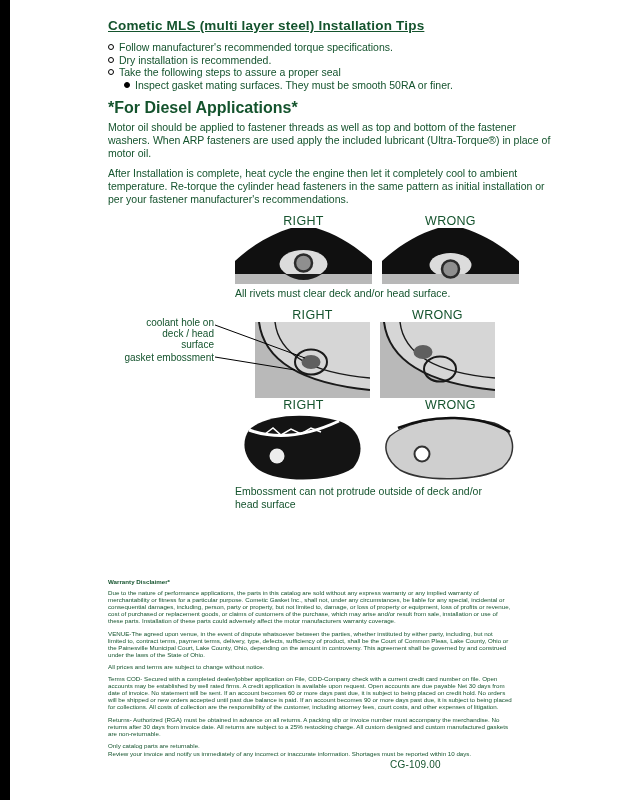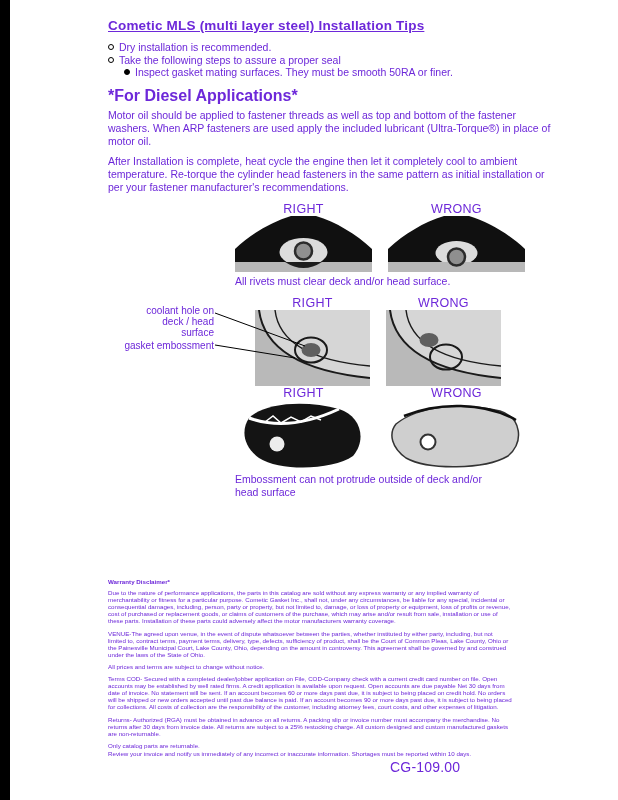--- a/index.html
+++ b/index.html
@@ -1,68 +1,72 @@
 <!DOCTYPE html>
 <html><head>
 <meta charset="utf-8">
 <style>
   html,body { margin:0; padding:0; background:#fff; }
   .page {
     position:relative; width:618px; height:800px; background:#ffffff;
-    font-family:"Liberation Sans", sans-serif; color:#6d28d9; overflow:hidden;
+    font-family:"Liberation Sans", sans-serif; color:#14532d; overflow:hidden;
   }
   .spine { position:absolute; left:0; top:0; width:10px; height:800px; background:#000; }
   .content { position:absolute; left:108px; top:18px; width:470px; }
 
   .title {
     font-size:13.5px; font-weight:bold; text-decoration:underline;
     margin:0 0 8px 0; letter-spacing:.2px;
   }
 
   .bullet { display:flex; align-items:flex-start; font-size:10.5px; line-height:12.5px; }
   .bullet .mk { flex:0 0 auto; width:4px; height:4px; border:1px solid #000; border-radius:50%; margin:3px 5px 0 0; }
   .bullet.sub { margin-left:16px; }
   .bullet.sub .mk { background:#000; }
 
   .diesel-h { font-size:16px; font-weight:bold; margin:10px 0 0 0; line-height:13px; }
   .para { font-size:10.5px; line-height:13px; margin:7px 0 0 0; width:448px; }
 
-  .diagram-block { display:flex; gap:16px; }
+  .diagram-block { display:flex; gap:10px; }
   .block-row13 { margin-left:127px; }
   .block-row2  { margin-left:147px; }
   .dcol { text-align:center; }
   .dhead { font-size:12.5px; line-height:14px; letter-spacing:.3px; }
   .dsvg { display:block; }
   .caption { font-size:10.5px; line-height:13px; margin:3px 0 8px 127px; }
   .caption.wrap2 { width:250px; }
   .mt8 { margin-top:8px; }
 
   .row2-wrap { position:relative; }
   .callout { position:absolute; font-size:10px; line-height:11px; text-align:right; }
   .co1 { left:20px; top:9px; width:86px; }
   .co2 { left:0px;  top:44px; width:106px; }
   .leaders { position:absolute; left:0; top:0; pointer-events:none; }
 
   .legal { position:absolute; left:0; top:560px; width:404px; font-size:6.2px; line-height:7.1px; }
   .legal p { margin:0 0 5px 0; }
   .legal .lh { font-weight:bold; margin:0 0 4px 0; }
   .tight { margin:0 0 1px 0 !important; }
 
-  .footer { position:absolute; left:282px; top:741px; font-size:14px; letter-spacing:.2px; }
+  .footer { position:absolute; left:282px; top:741px; font-size:10px; letter-spacing:.2px; }
 </style>
 </head>
 <body>
 
 <div class="page">
   <div class="spine"></div>
 
   <div class="content">
 
     <h1 class="title">Cometic MLS (multi layer steel) Installation Tips</h1>
 
+    <div class="bullet">
+      <span class="mk"></span>
+      <span>Follow manufacturer's recommended torque specifications.</span>
+    </div>
     <div class="bullet">
       <span class="mk"></span>
       <span>Dry installation is recommended.</span>
     </div>
     <div class="bullet">
       <span class="mk"></span>
       <span>Take the following steps to assure a proper seal</span>
     </div>
     <div class="bullet sub">
       <span class="mk"></span>

